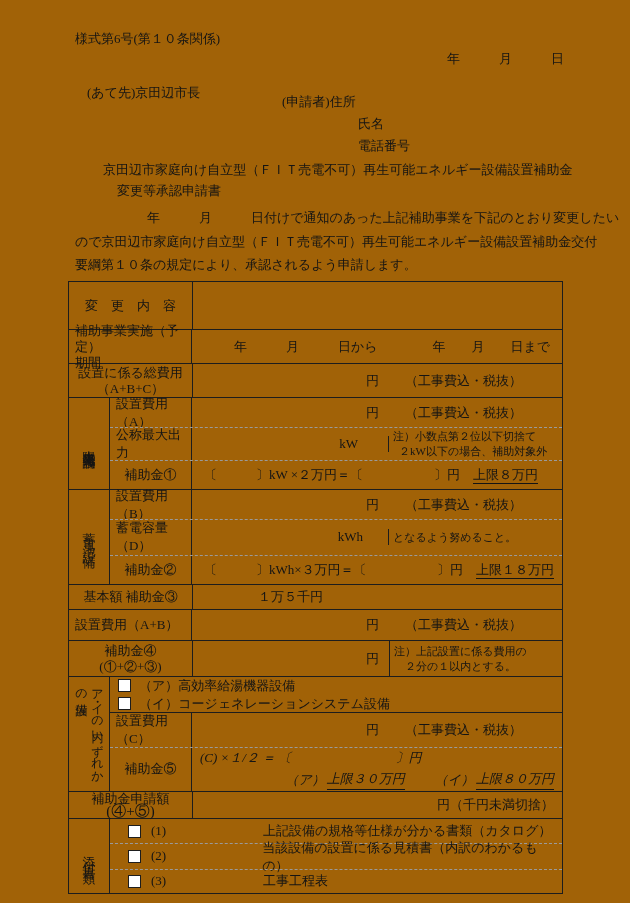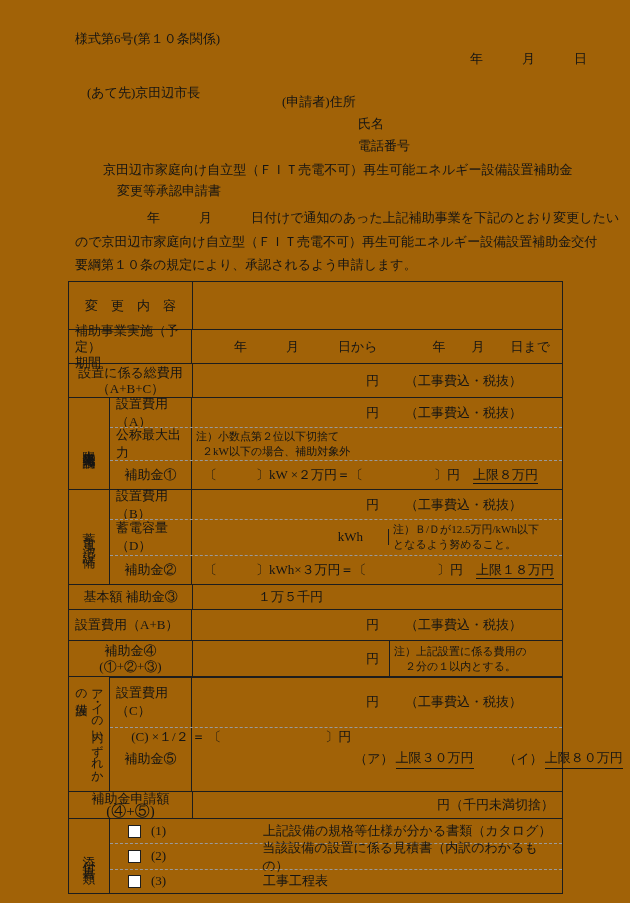--- a/index.html
+++ b/index.html
@@ -39,32 +39,32 @@
   .sp5{letter-spacing:5px;}
   .sp6{letter-spacing:6px;}
   .vt2{display:flex;flex-direction:row-reverse;align-items:flex-start;justify-content:center;
        gap:1px;padding-top:4px;box-sizing:border-box;height:100%;}
   .cb{display:inline-block;width:11px;height:11px;border:1px solid #1d1d1d;flex:none;background:#fff;}
   .ul{border-bottom:1px solid #141414;padding-bottom:1px;}
   .yen-tax{justify-content:flex-end;padding-right:40px;white-space:pre;}
   .right8{justify-content:flex-end;padding-right:8px;white-space:pre;}
   .formula{justify-content:space-between;padding-left:12px;box-sizing:border-box;white-space:pre;}
   .opt-line{display:flex;align-items:center;gap:8px;line-height:18px;}
-  .col{flex-direction:row;align-items:stretch;justify-content:center;gap:3px;}
+  .col{flex-direction:column;align-items:stretch;justify-content:center;gap:3px;font-style:italic;}
   .limits{display:flex;justify-content:flex-end;align-items:center;padding-right:8px;gap:2px;white-space:pre;}
   .arow-num{margin-left:10px;width:112px;white-space:pre;}
   .arow-chk{margin-left:18px;}
 </style>
 </head>
 <body>
 
 <div class="page">
 
   <div class="abs" style="left:75px;top:30px;">様式第6号(第１０条関係)</div>
-  <div class="abs" style="left:470px;top:50px;">年　　　月　　　日</div>
+  <div class="abs" style="left:447px;top:50px;">年　　　月　　　日</div>
   <div class="abs" style="left:87px;top:84px;">(あて先)京田辺市長</div>
   <div class="abs" style="left:282px;top:93px;">(申請者)住所</div>
   <div class="abs" style="left:358px;top:115px;">氏名</div>
   <div class="abs" style="left:358px;top:137px;">電話番号</div>
   <div class="abs" style="left:103px;top:161px;">京田辺市家庭向け自立型（ＦＩＴ売電不可）再生可能エネルギー設備設置補助金</div>
   <div class="abs" style="left:117px;top:182px;">変更等承認申請書</div>
 
   <div class="body-para">
     <div class="indent1">年　　　月　　　日付けで通知のあった上記補助事業を下記のとおり変更したい</div>
     <div>ので京田辺市家庭向け自立型（ＦＩＴ売電不可）再生可能エネルギー設備設置補助金交付</div>
@@ -102,20 +102,21 @@
         <span class="vt sp1">太陽光発電設備</span>
       </div>
       <div class="gb">
         <div class="sub" style="flex:30">
           <div class="sl">設置費用（A）</div>
           <div class="sv yen-tax">円　　（工事費込・税抜）</div>
         </div>
         <div class="sub" style="flex:32">
           <div class="sl">公称最大出力</div>
           <div class="sv">
+            <div class="fa" style="padding-right:30px;">kW</div>
             <div class="na">
               <span>注）小数点第２位以下切捨て</span>
               <span style="padding-left:6px;">２kW以下の場合、補助対象外</span>
             </div>
           </div>
         </div>
         <div class="sub" style="flex:29">
           <div class="sl center">補助金①</div>
           <div class="sv formula">
             <span>〔　　　〕kW ×２万円＝〔</span>
@@ -132,21 +133,20 @@
       <div class="gb">
         <div class="sub" style="flex:30">
           <div class="sl">設置費用（B）</div>
           <div class="sv yen-tax">円　　（工事費込・税抜）</div>
         </div>
         <div class="sub" style="flex:35">
           <div class="sl">蓄電容量（D）</div>
           <div class="sv">
             <div class="fa" style="padding-right:25px;">kWh</div>
             <div class="na">
-              <span>注）Ｂ/Ｄが12.5万円/kWh以下</span>
               <span>となるよう努めること。</span>
             </div>
           </div>
         </div>
         <div class="sub" style="flex:29">
           <div class="sl center">補助金②</div>
           <div class="sv formula">
             <span>〔　　　〕kWh×３万円＝〔</span>
             <span style="padding-right:8px;"><span>〕円　</span><span class="ul">上限１８万円</span></span>
           </div>
@@ -179,20 +179,30 @@
     </div>
 
     <div class="row" style="height:114px">
       <div class="gc">
         <div class="vt2">
           <span class="vt" style="font-size:12px;">ア・イの内いずれか</span>
           <span class="vt" style="font-size:12px;">の設備</span>
         </div>
       </div>
       <div class="gb">
+        <div class="sub" style="flex:36;flex-direction:column;justify-content:center;padding-left:8px;box-sizing:border-box;">
+          <div class="opt-line">
+            <span class="cb"></span>
+            <span>（ア）高効率給湯機器設備</span>
+          </div>
+          <div class="opt-line">
+            <span class="cb"></span>
+            <span>（イ）コージェネレーションシステム設備</span>
+          </div>
+        </div>
         <div class="sub solid" style="flex:34">
           <div class="sl">設置費用（C）</div>
           <div class="sv yen-tax">円　　（工事費込・税抜）</div>
         </div>
         <div class="sub" style="flex:44">
           <div class="sl center">補助金⑤</div>
           <div class="sv col">
             <div style="padding-left:8px;white-space:pre;">(C) ×１/２ ＝ 〔　　　　　　　　〕円</div>
             <div class="limits">
               <span>（ア）</span>

